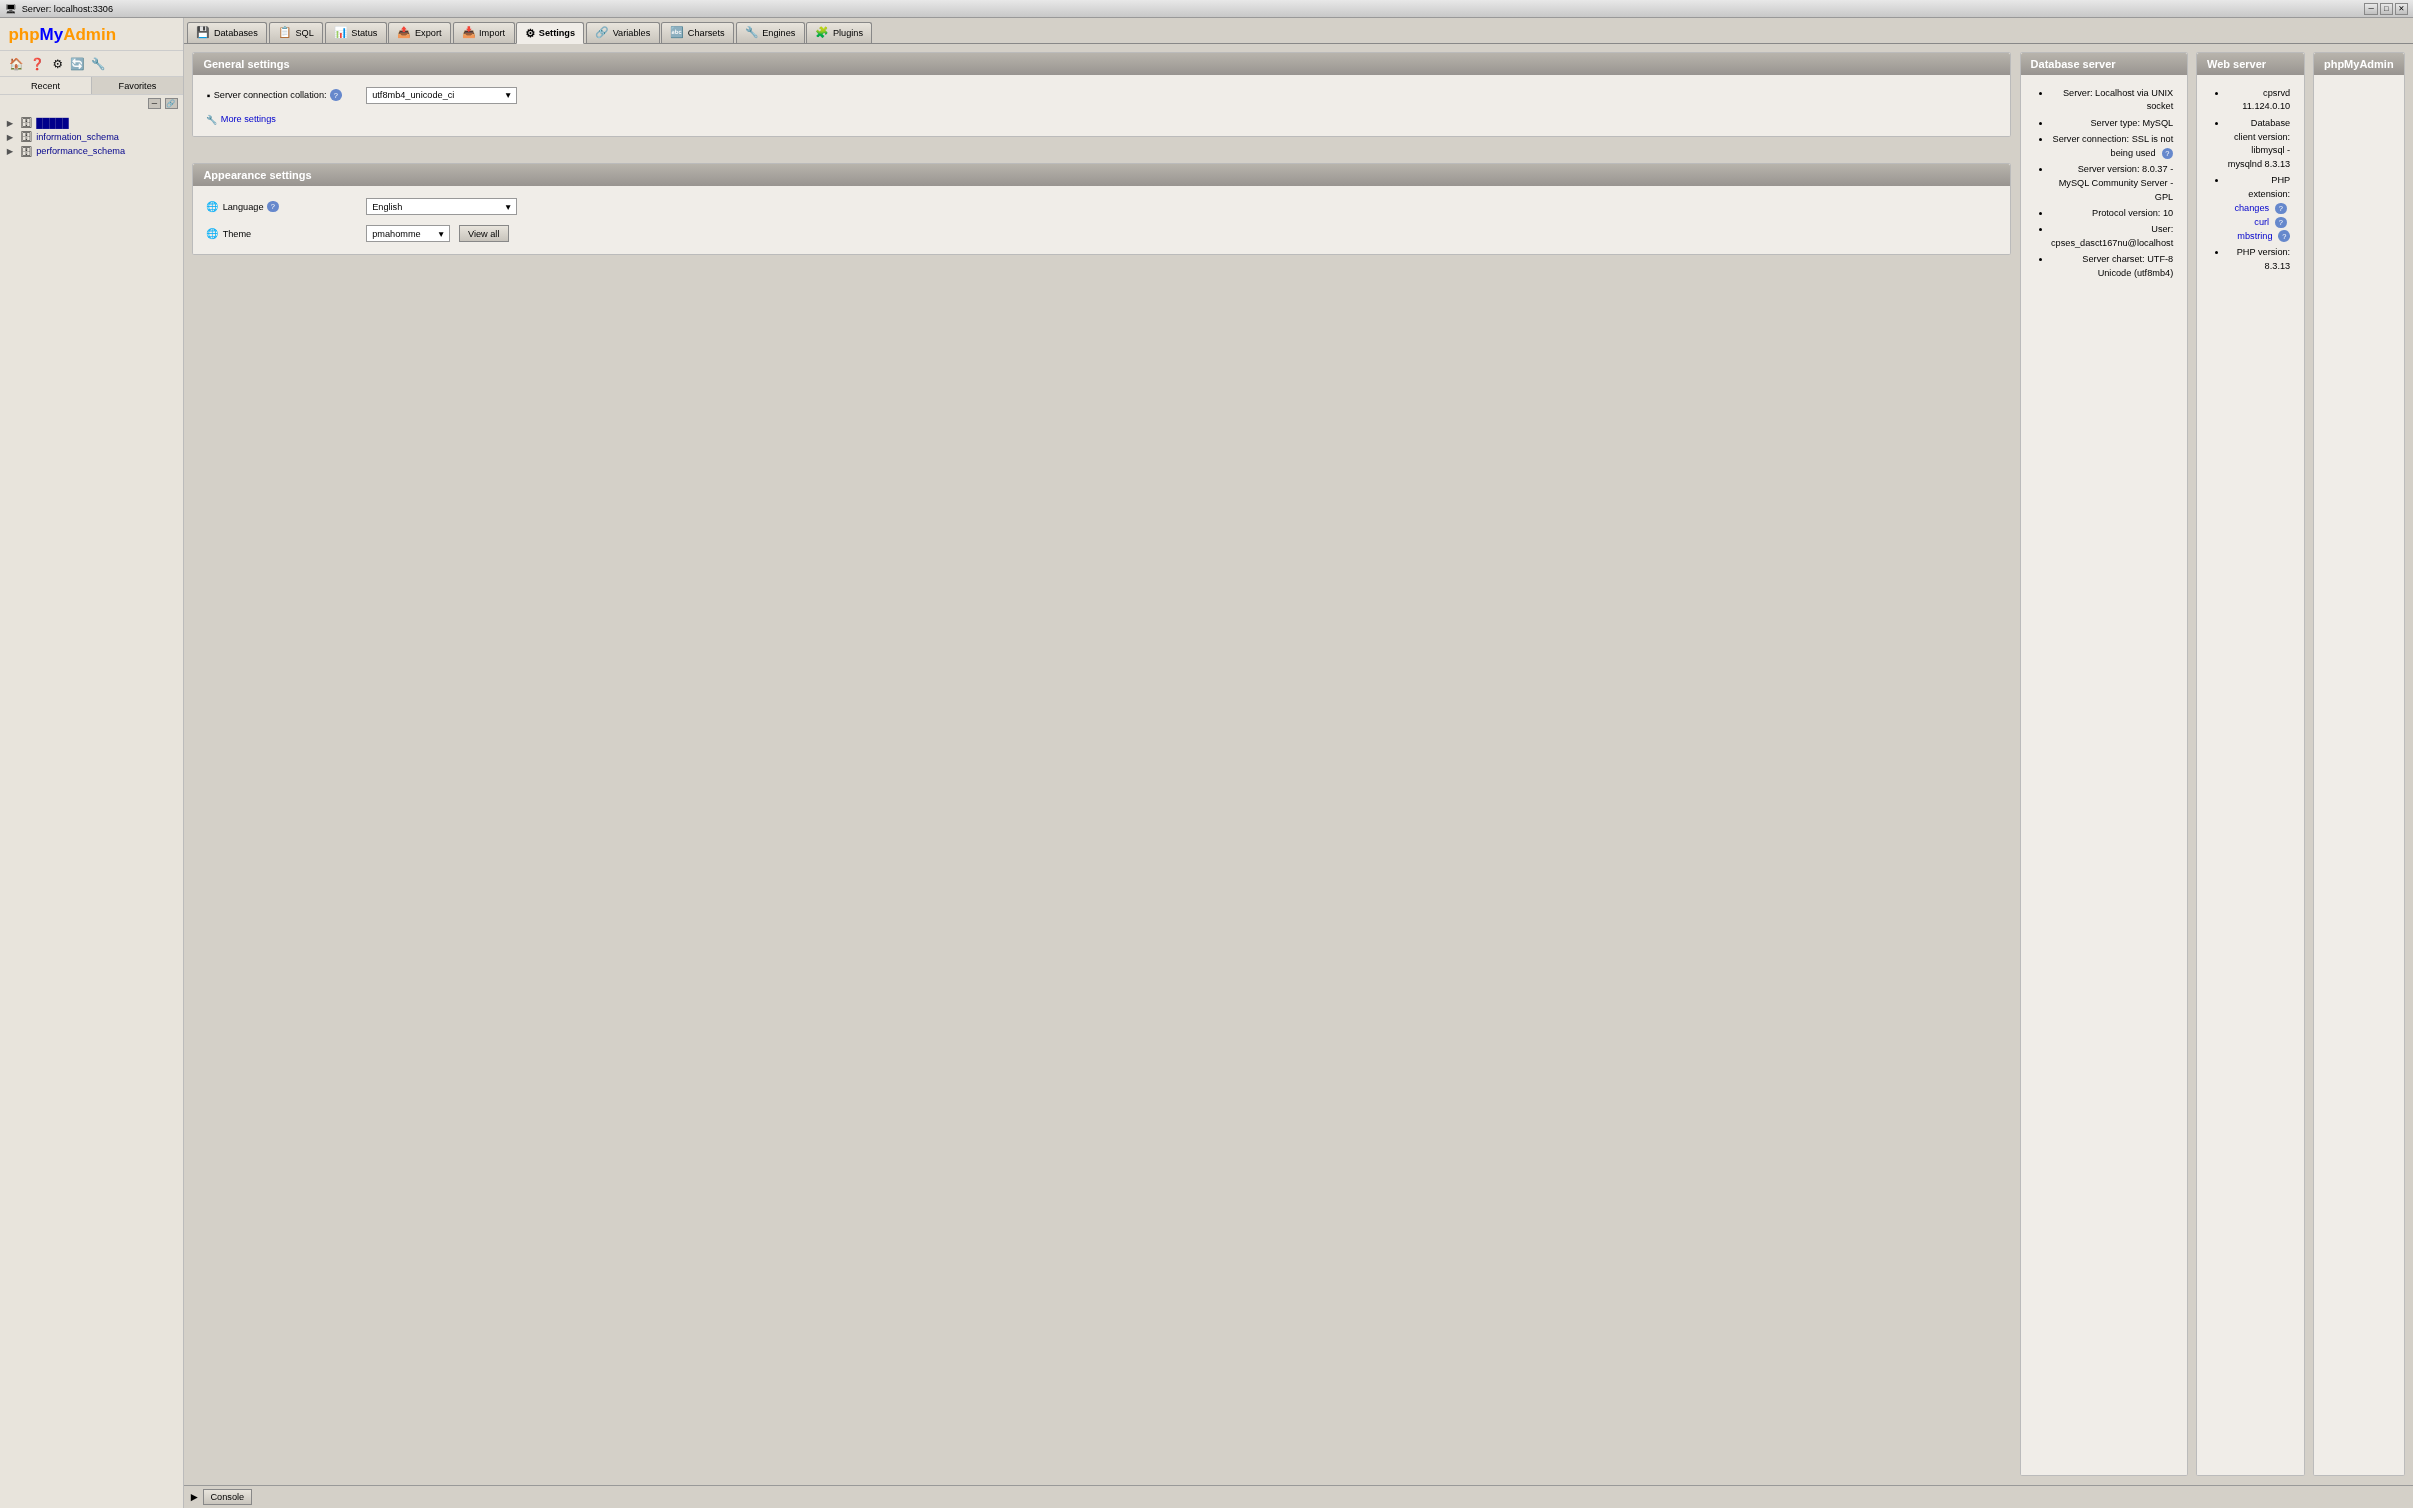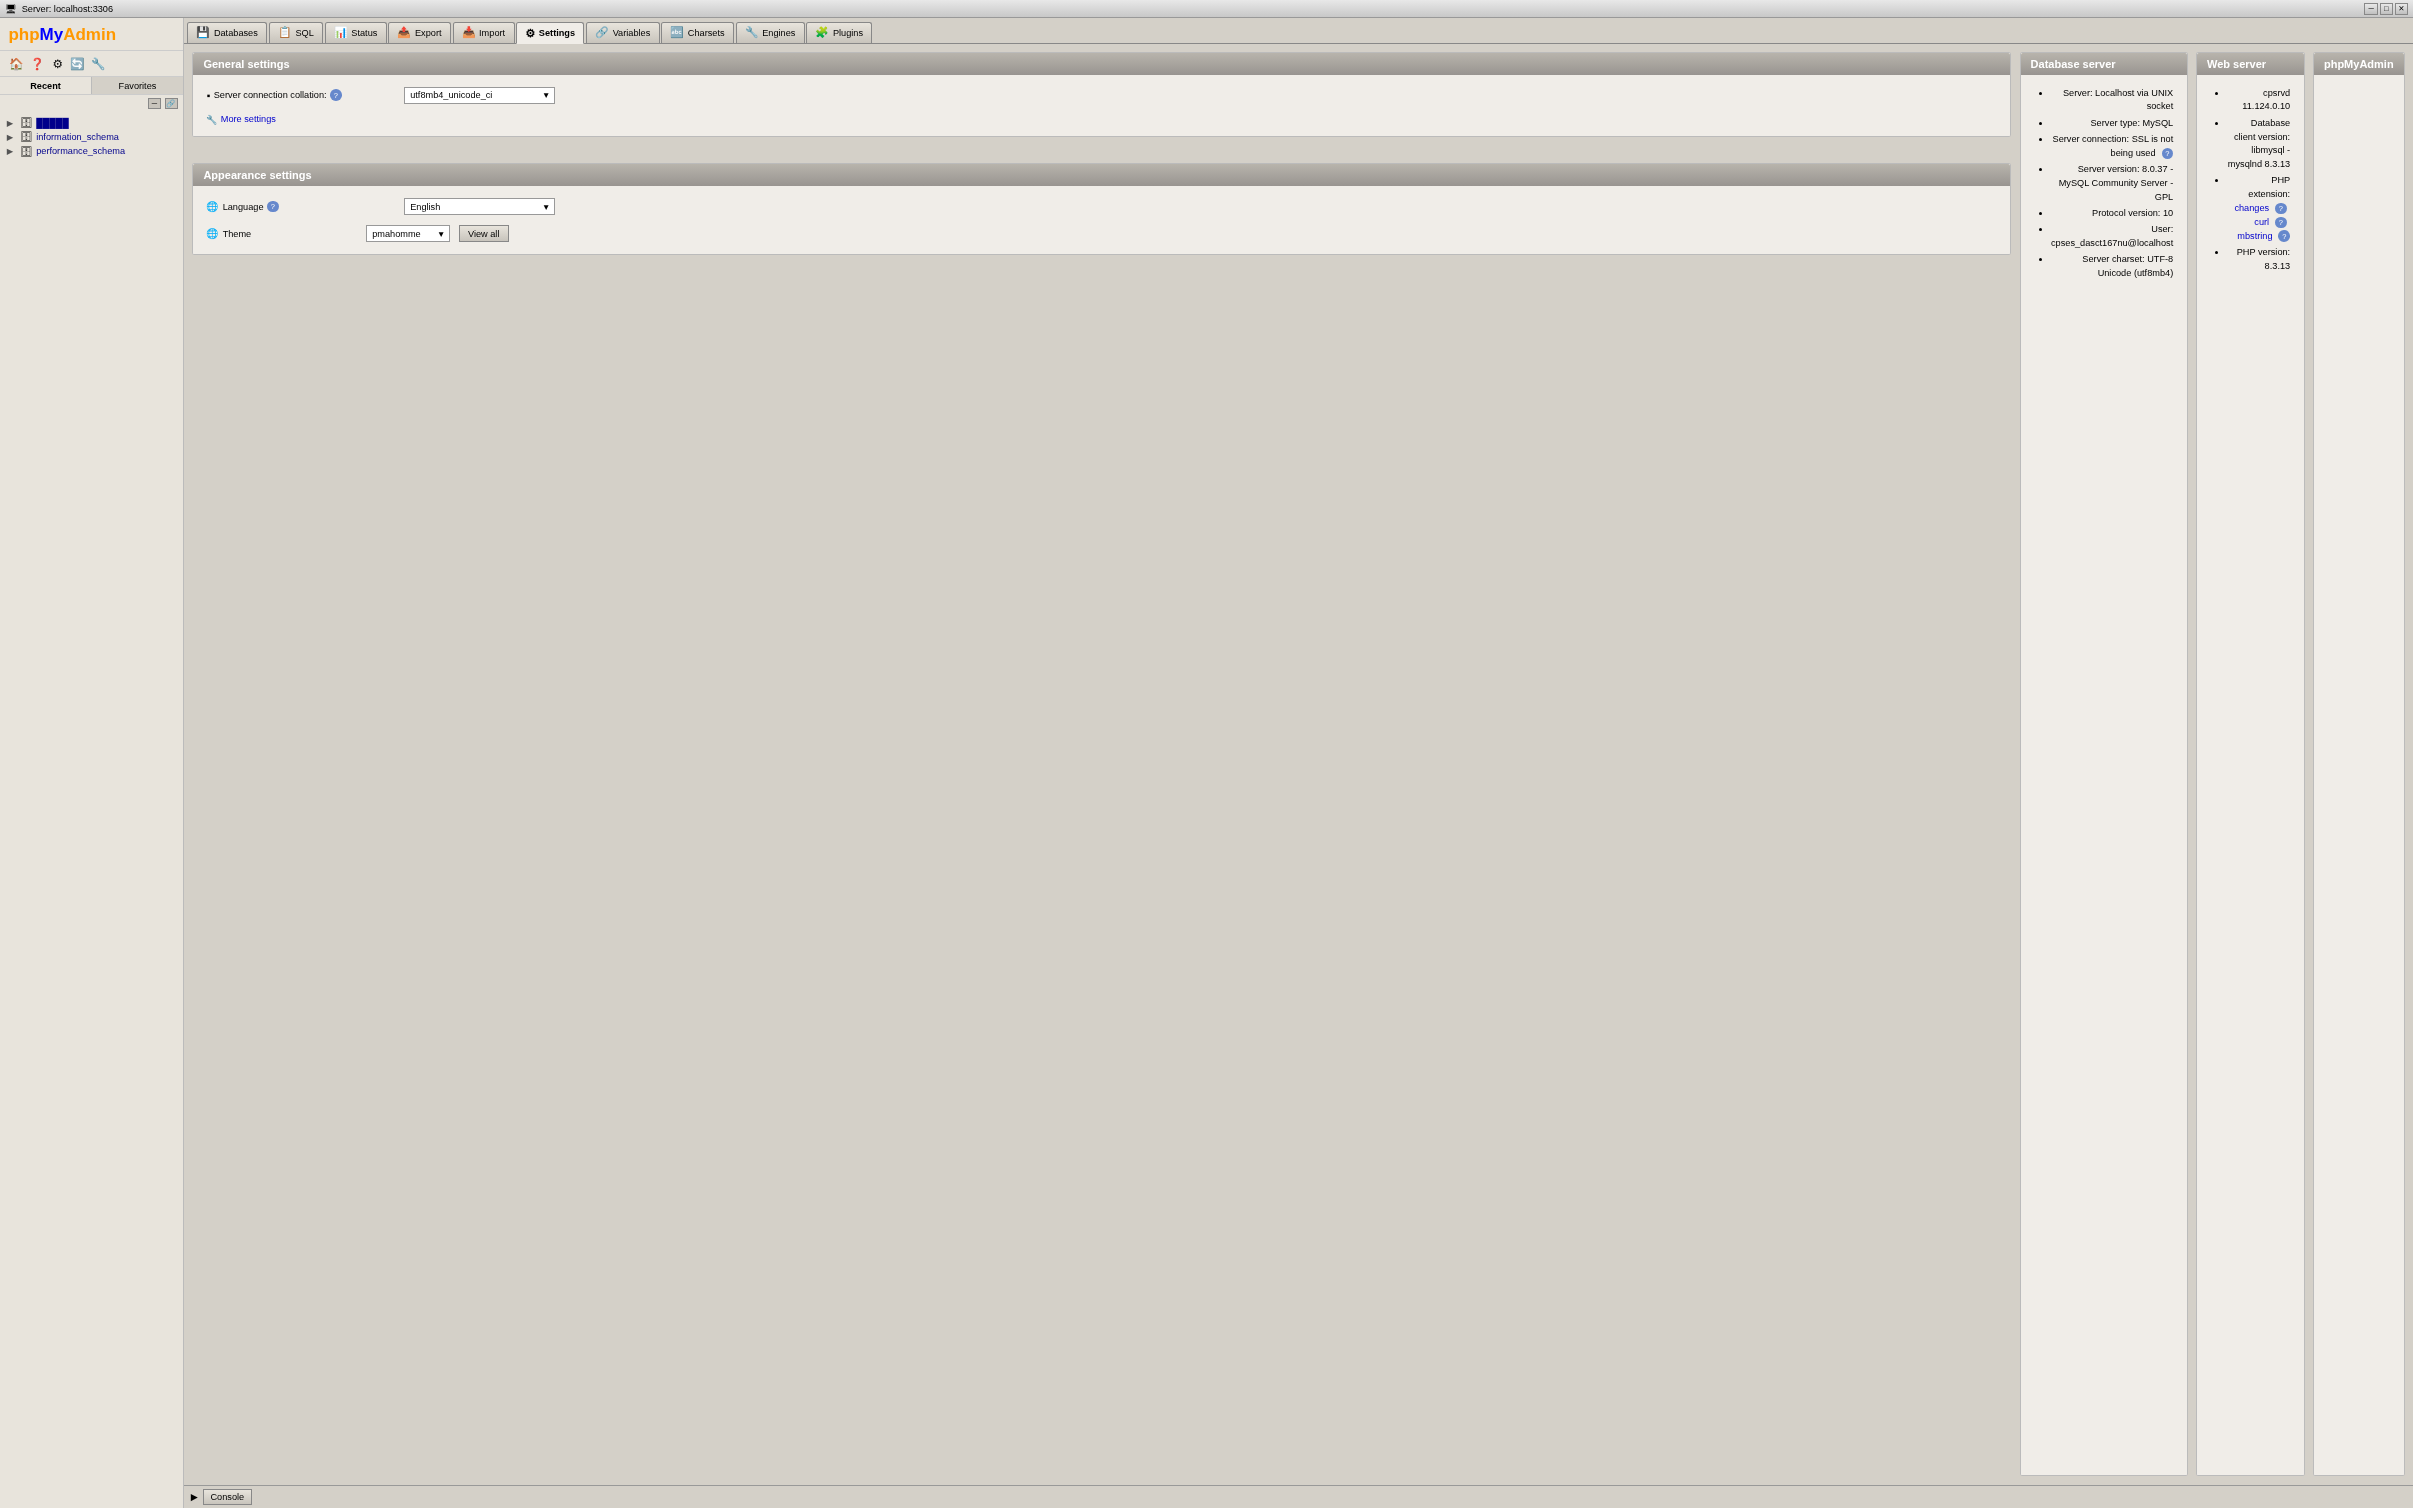--- a/index.html
+++ b/index.html
@@ -60,21 +60,21 @@
     .sidebar-tabs {
       display: flex;
       border-bottom: 0.8px solid #ccc;
     }
     .sidebar-tab {
       flex: 1; text-align: center; padding: 3.4px 1.7px;
       font-size: 9.2px; cursor: pointer; background: #d4d0c8;
       border-right: 0.8px solid #bbb;
     }
     .sidebar-tab:last-child { border-right: none; }
-    .sidebar-tab.active { background: #e8e4dc; font-weight: bold; }
+    .sidebar-tab.active { background: #e8e4dc; font-weight: normal; }
 
     .sidebar-controls {
       display: flex;
       justify-content: flex-end;
       padding: 2.5px 5px;
       gap: 3.4px;
     }
     .sidebar-ctrl-btn {
       width: 13.4px; height: 11.7px; background: #c8c4bc;
       border: 0.8px solid #888; font-size: 7.5px; cursor: pointer;
@@ -168,21 +168,21 @@
       min-width: 151px; font-size: 9.2px;
     }
     .form-label-icon { font-size: 10px; }
     .info-icon {
       display: inline-flex; align-items: center; justify-content: center;
       width: 11.7px; height: 11.7px; border-radius: 50%;
       background: #6688cc; color: #fff; font-size: 7.5px; cursor: pointer;
     }
 
     .select-wrapper {
-      position: relative; display: inline-flex; align-items: center; margin-left: 38px;
+      position: relative; display: inline-flex; align-items: center;
     }
     .form-select {
       appearance: none; -webkit-appearance: none;
       background: #fff; border: 0.8px solid #999;
       padding: 2.5px 20px 2.5px 5px;
       font-size: 9.2px; cursor: pointer; min-width: 151px;
     }
     .select-arrow {
       position: absolute; right: 5px; pointer-events: none; font-size: 8.4px;
     }

